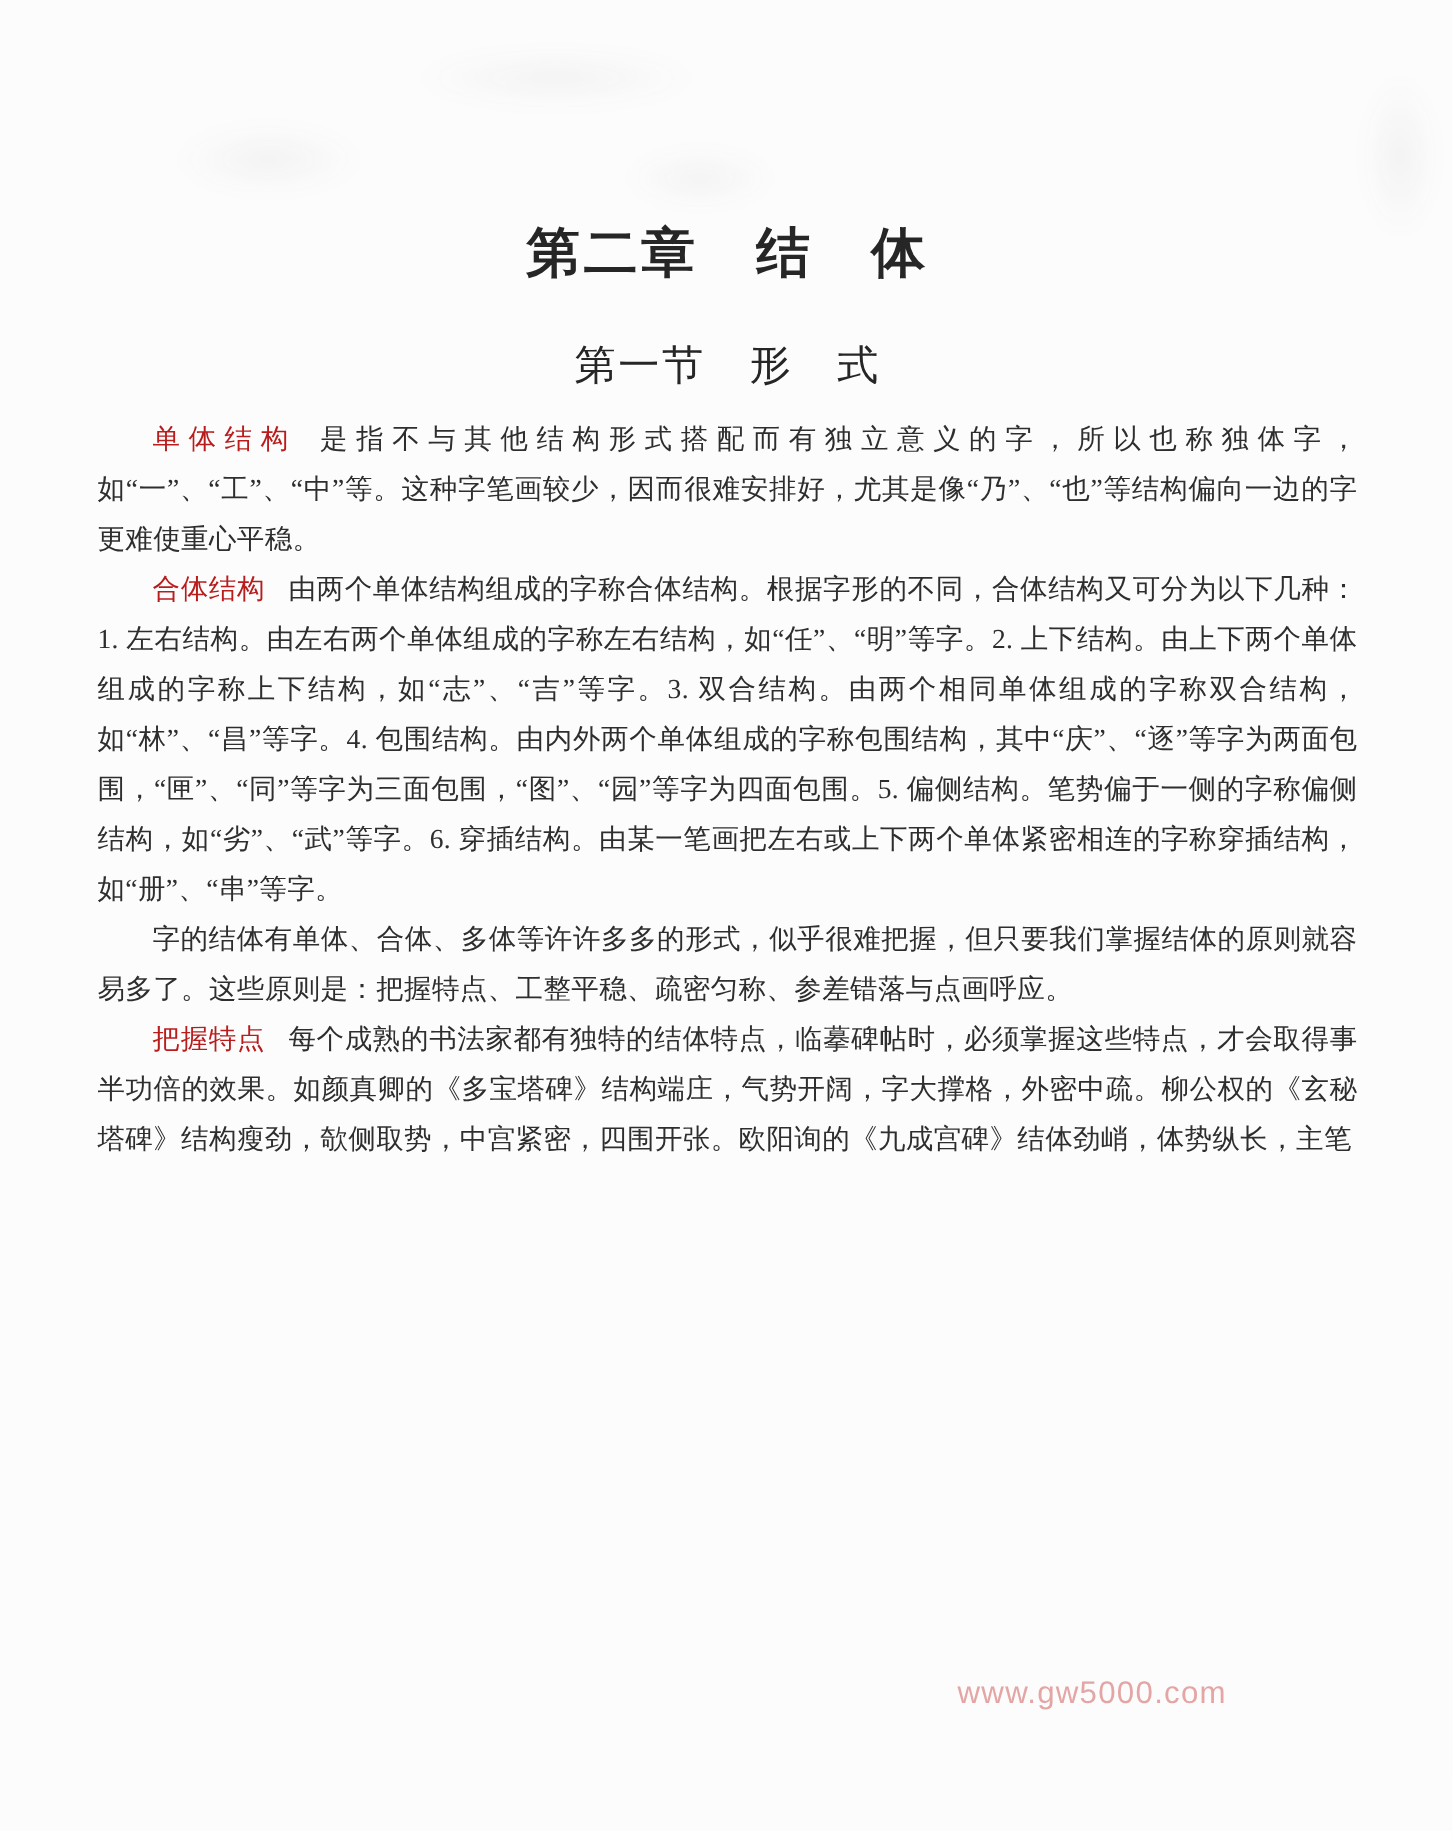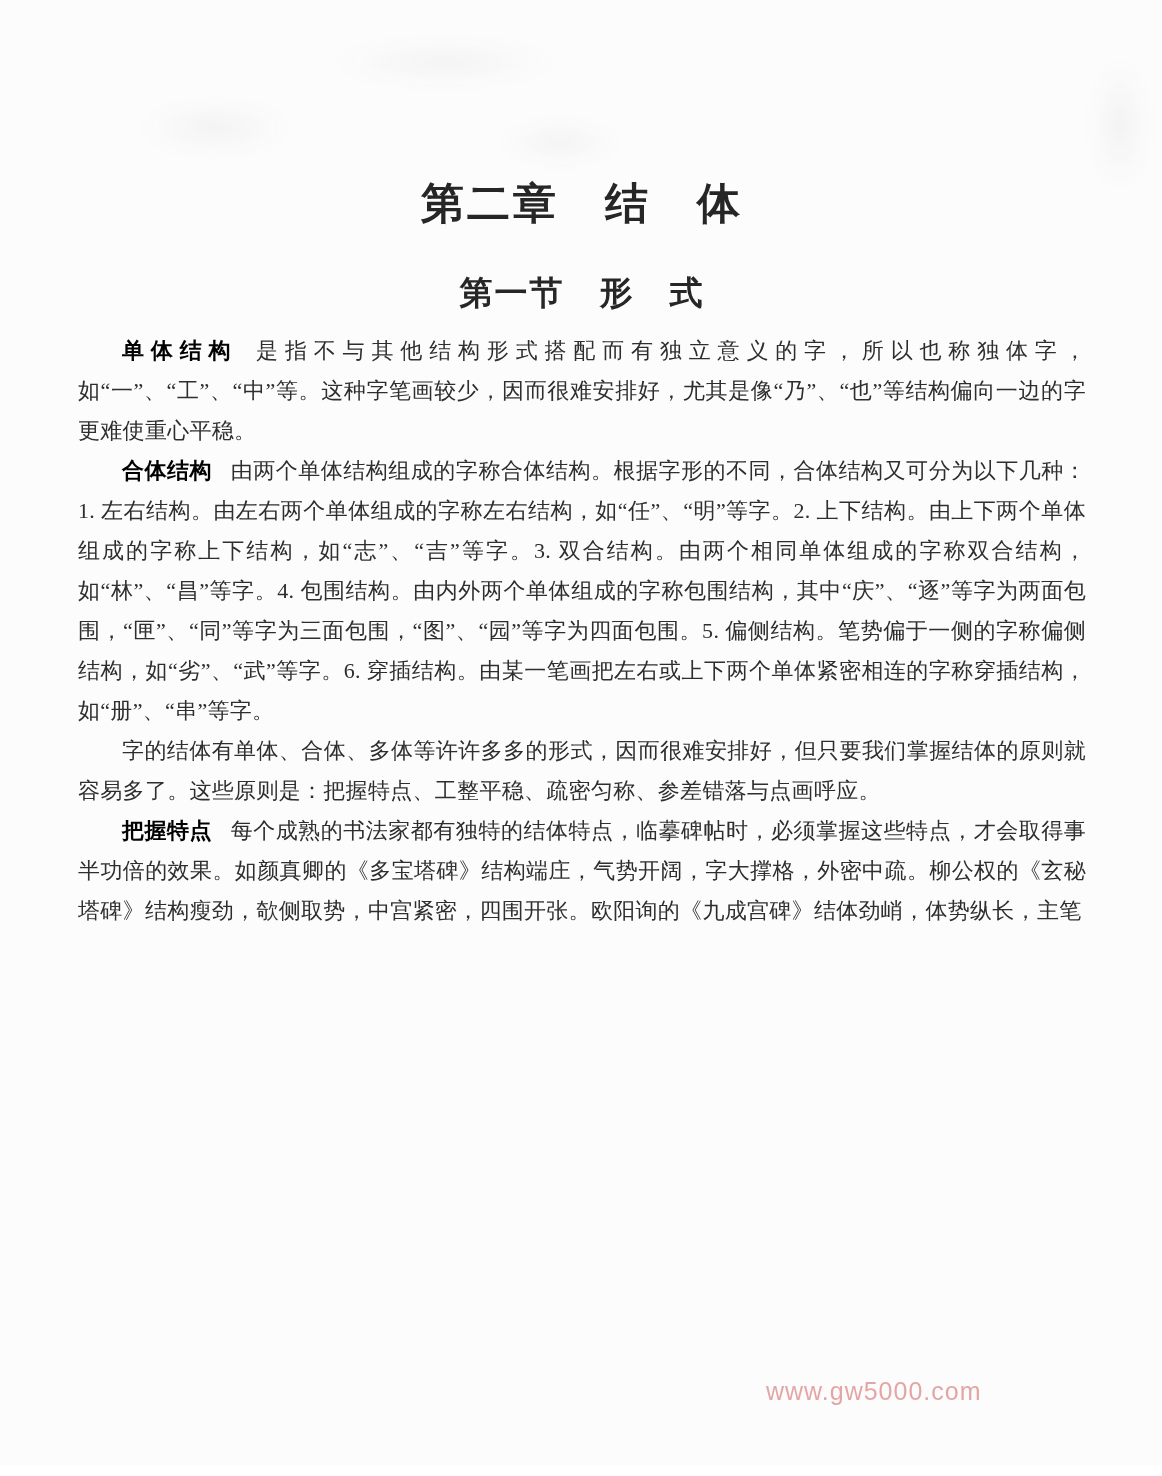--- a/index.html
+++ b/index.html
@@ -28,44 +28,44 @@
     font-size: 43px;
     font-weight: bold;
     color: #262626;
     letter-spacing: 3px;
     line-height: 1.3;
   }
   .section-title {
     margin: 40px 0 16px 0;
     text-align: center;
     font-size: 33px;
-    font-weight: bold;
+    font-weight: normal;
     color: #262626;
     letter-spacing: 2px;
     line-height: 1.3;
   }
   .para {
     margin: 0;
     font-size: 22px;
     line-height: 40px;
     text-align: justify;
     letter-spacing: 0.3px;
   }
   .para.indent { text-indent: 44px; }
   .para.first { margin-top: 30px; }
   .para.gap-above { margin-top: 10px; }
   .lead {
-    font-weight: bold;
+    font-weight: normal;
     margin-right: 0.85em;
-    color: #000000;
+    color: #b91c1c;
   }
   .watermark {
     position: absolute;
     left: 766px;
-    top: 1377px;
+    top: 1340px;
     font-family: "Liberation Sans", sans-serif;
     font-size: 25px;
     letter-spacing: 1px;
     opacity: 0.75;
     pointer-events: none;
   }
   .smudge {
     position: absolute;
     border-radius: 50%;
     filter: blur(8px);
@@ -93,21 +93,21 @@
 
     <h2 class="section-title">第一节　形　式</h2>
 
 
     <p class="para indent"><span class="lead">单体结构</span><span>是指不与其他结构形式搭配而有独立意义的字，所以也称独体字，如“一”、“工”、“中”等。这种字笔画较少，因而很难安排好，尤其是像“乃”、“也”等结构偏向一边的字更难使重心平稳。</span></p>
 
     <p class="para indent"><span class="lead">合体结构</span><span>由两个单体结构组成的字称合体结构。根据字形的不同，合体结构又可分为以下几种：1. 左右结构。由左右两个单体组成的字称左右结构，如“任”、“明”等字。2. 上下结构。由上下两个单体组成的字称上下结构，如“志”、“吉”等字。3. 双合结构。由两个相同单体组成的字称双合结构，如“林”、“昌”等字。4. 包围结构。由内外两个单体组成的字称包围结构，其中“庆”、“逐”等字为两面包围，“匣”、“同”等字为三面包围，“图”、“园”等字为四面包围。5. 偏侧结构。笔势偏于一侧的字称偏侧结构，如“劣”、“武”等字。6. 穿插结构。由某一笔画把左右或上下两个单体紧密相连的字称穿插结构，如“册”、“串”等字。</span></p>
 
 
 
-    <p class="para indent">字的结体有单体、合体、多体等许许多多的形式，因而很难安排好，但只要我们掌握结体的原则就容易多了。这些原则是：把握特点、工整平稳、疏密匀称、参差错落与点画呼应。</p>
+    <p class="para indent">字的结体有单体、合体、多体等许许多多的形式，似乎很难把握，但只要我们掌握结体的原则就容易多了。这些原则是：把握特点、工整平稳、疏密匀称、参差错落与点画呼应。</p>
 
     <p class="para indent"><span class="lead">把握特点</span><span>每个成熟的书法家都有独特的结体特点，临摹碑帖时，必须掌握这些特点，才会取得事半功倍的效果。如颜真卿的《多宝塔碑》结构端庄，气势开阔，字大撑格，外密中疏。柳公权的《玄秘塔碑》结构瘦劲，欹侧取势，中宫紧密，四围开张。欧阳询的《九成宫碑》结体劲峭，体势纵长，主笔</span></p>
 
   </div>
 
   <div class="watermark" style="color: rgb(221, 136, 136);">www.gw5000.com</div>
 
 </div>
 
 </body></html>

